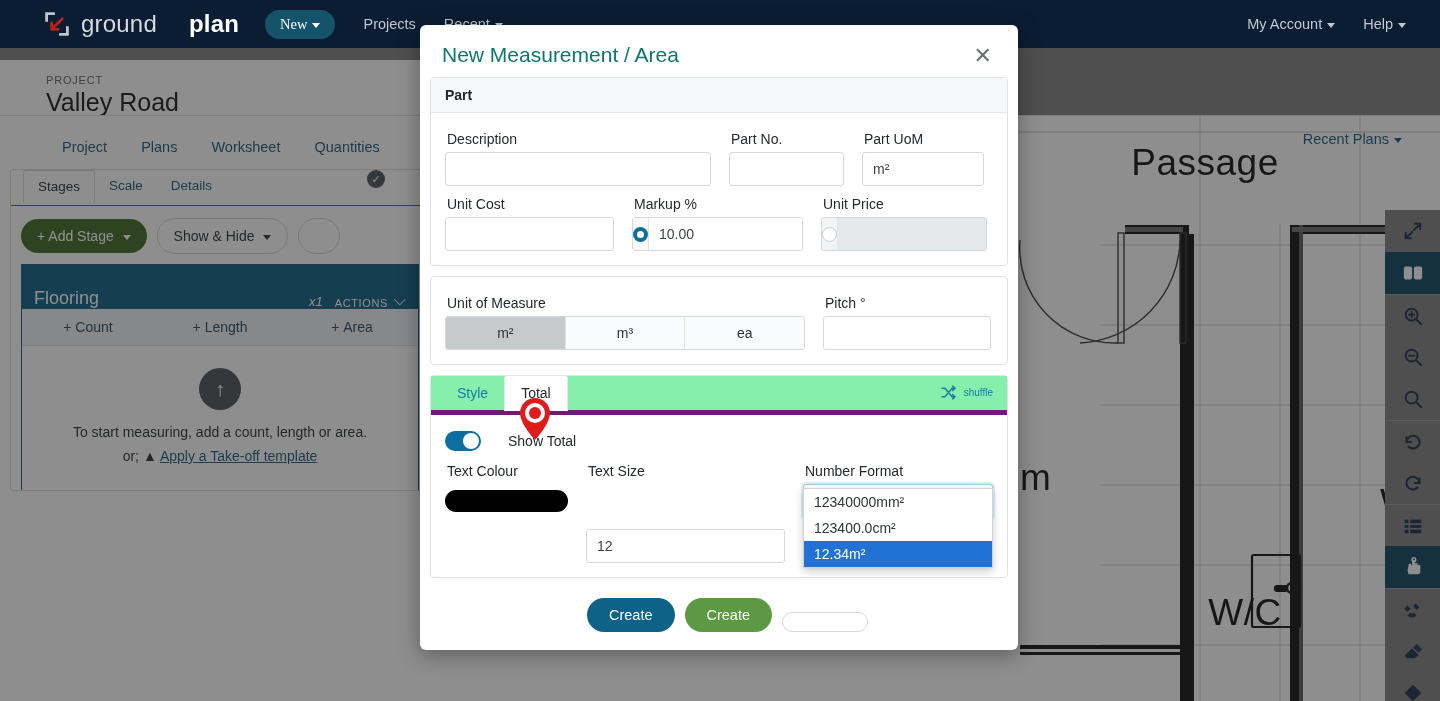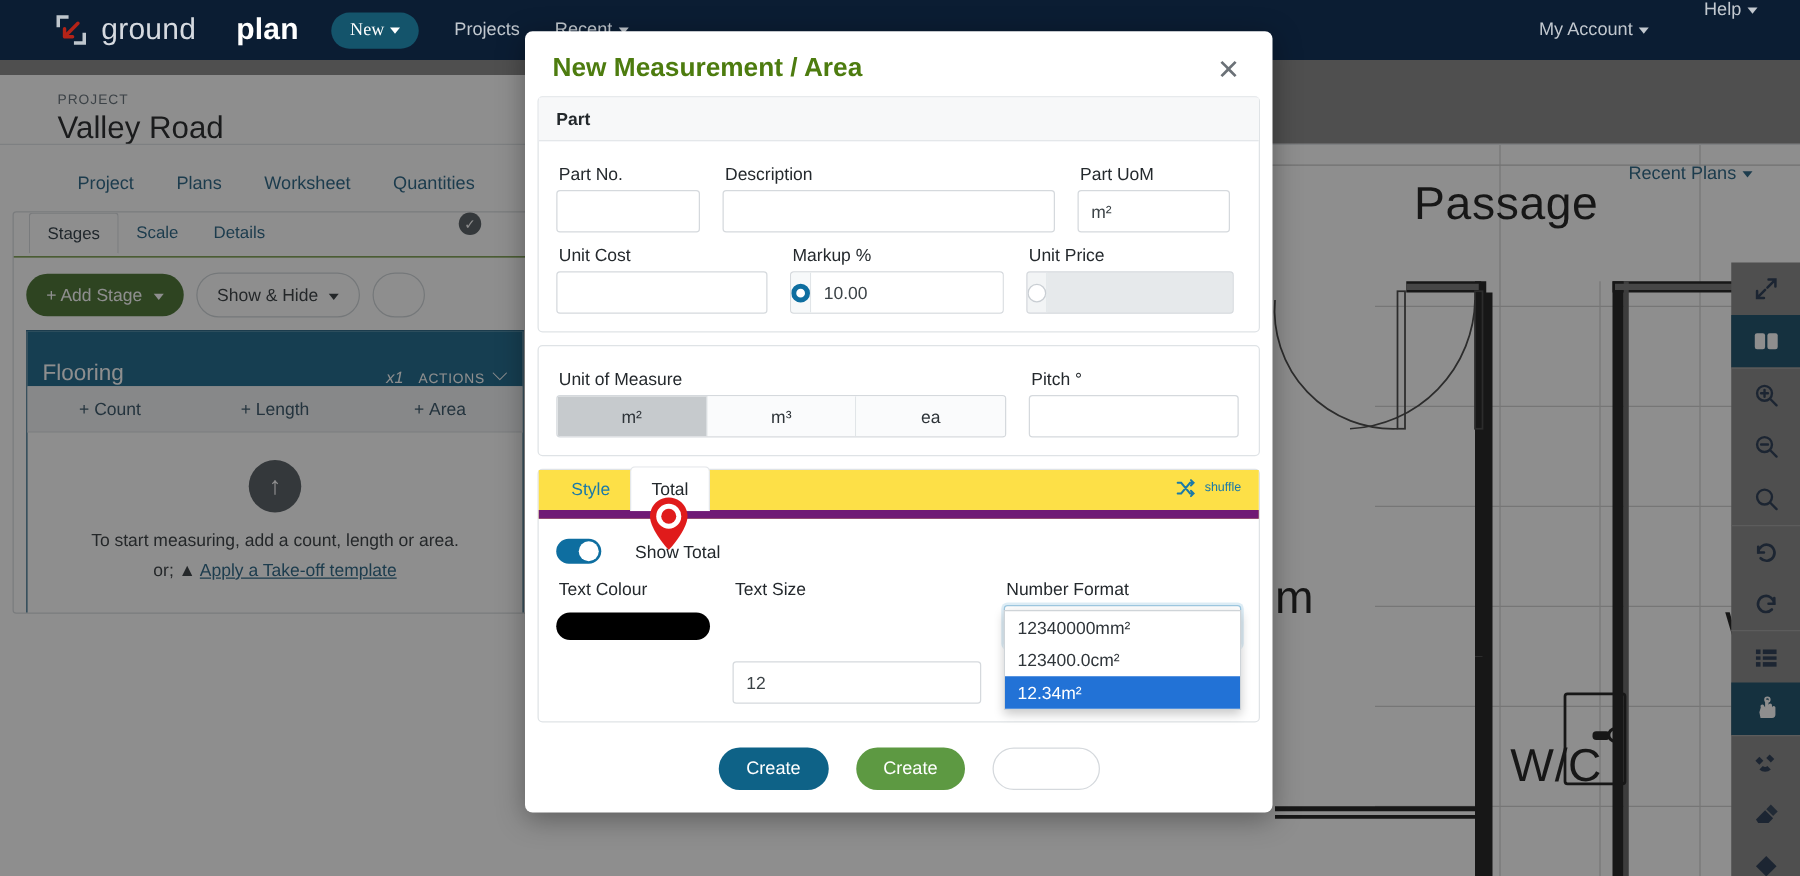--- a/index.html
+++ b/index.html
@@ -88,21 +88,21 @@
   #overlay { position:absolute; inset:0; background:rgba(30,30,30,0.5); z-index:30;}
 
   
   #modal {
     position:absolute; left:420px; top:25px; width:598px;
     background:#ffffff; border-radius:6px; z-index:50;
     box-shadow:0 5px 22px rgba(0,0,0,.35);
     font-size:14px; color:#23282c;
   }
   .modal-head { display:flex; align-items:flex-start; padding:18px 22px 8px 22px;}
-  .modal-title { font-size:21px; color:#4d7c0f; font-weight:700; flex:1;}
+  .modal-title { font-size:21px; color:#0f766e; font-weight:400; flex:1;}
   .modal-close { font-size:22px; color:#6b7177; cursor:pointer; line-height:1; padding:2px 4px;}
 
   .card { margin:0 10px 10px 10px; border:1px solid #dfe3e6; border-radius:4px;}
   .card-head { background:#f7f8f9; border-bottom:1px solid #e4e7ea; padding:9px 14px; font-weight:700; font-size:14px;}
   .card-body { padding:8px 14px 14px 14px;}
 
   .row { display:flex; }
   .fld { display:flex; flex-direction:column; }
   .fld label { font-size:14px; color:#24292d; margin:10px 0 5px 2px;}
   .ctl {
@@ -129,21 +129,21 @@
   .seg { display:flex; border:1px solid #d5d9dd; border-radius:3px; overflow:hidden; height:34px;}
   .seg .segbtn {
     flex:1; display:flex; align-items:center; justify-content:center;
     background:#fafbfc; font-size:14px; color:#2d3338; cursor:pointer;
     border-right:1px solid #e1e5e8;
   }
   .seg .segbtn:last-child { border-right:none; }
   .seg .segbtn.active { background:#c6cacd; }
 
   
-  .tabsbar { display:flex; align-items:flex-end; background:#fde047; border-bottom:7px solid #701a75; height:39px; padding:0 10px; position:relative;}
+  .tabsbar { display:flex; align-items:flex-end; background:#86efac; border-bottom:5px solid #701a75; height:39px; padding:0 10px; position:relative;}
   .tabitem { font-size:14px; color:#1b7aa8; padding:9px 16px; cursor:pointer;}
   .tabitem.active { background:#fff; color:#23282c; border:1px solid #e4e7ea; border-bottom:1px solid #fff; border-radius:4px 4px 0 0; margin-bottom:-1px;}
   .shuffle { margin-left:auto; color:#1b7aa8; font-size:10px; display:flex; align-items:center; gap:7px; padding:9px 4px; cursor:pointer;}
 
   .toggle-row { display:flex; align-items:center; gap:27px; padding:4px 0 2px 0;}
   .toggle { width:36px; height:20px; border-radius:10px; background:#0e6ea0; position:relative; cursor:pointer;}
   .toggle .knob { position:absolute; right:2px; top:2px; width:16px; height:16px; border-radius:50%; background:#fff;}
 
   .swatch { height:22px; border-radius:11px; background:#000; }
 
@@ -155,21 +155,21 @@
     box-shadow:0 0 0 2px rgba(120,185,220,.25); cursor:pointer;
   }
   .selbox .chev { margin-left:auto; color:#3d454b;}
   .seloptions {
     position:absolute; left:0; right:0; top:35px; background:#fff;
     border:1px solid #cfd4d8; box-shadow:0 3px 8px rgba(0,0,0,.22); z-index:60;
   }
   .selopt { padding:4px 10px; font-size:14px; color:#2f353a; cursor:pointer; line-height:18px;}
   .selopt.sel { background:#2272d6; color:#fff; }
 
-  .modal-foot { display:flex; justify-content:center; gap:22px; padding:10px 0 18px 17px; position:relative;}
+  .modal-foot { display:flex; justify-content:center; gap:10px; padding:10px 0 18px 17px; position:relative;align-items:flex-end;}
   .btn { border:none; border-radius:17px; font-size:14.5px; padding:9px 22px; cursor:pointer; color:#fff;}
   .btn-primary { background:#0e6287; }
   .btn-green { background:#5d9942; }
   .btn-ghost { background:#fff; border:1px solid #d5d9dd; color:#3c4347; }
 
   
   #pin { position:absolute; left:516px; top:396px; z-index:70; }
 
   .plantext { font-family:"Liberation Sans", sans-serif; fill:#111; }
 </style>
@@ -400,43 +400,43 @@
       <path d="M9 9h10v10" stroke="#b42318" stroke-width="0" fill="none"></path>
     </svg>
     <div class="brand-text"><span>ground</span><b>plan</b></div>
   </div>
   <div class="nav-new">
     <span>New</span><span class="caret"></span>
   </div>
   <div class="nav-item"><span>Projects</span></div>
   <div class="nav-item"><span>Recent</span><span class="caret"></span></div>
   <div class="nav-right">
-    <div class="nav-item" style="margin:16px"><span>My Account</span><span class="caret"></span></div>
+    <div class="nav-item" style="margin:0"><span>My Account</span><span class="caret"></span></div>
     <div class="nav-item" style="margin:0"><span>Help</span><span class="caret"></span></div>
   </div>
 </div>
 
 <div id="overlay"></div>
 
 <div id="modal">
   <div class="modal-head">
     <div class="modal-title">New Measurement / Area</div>
     <div class="modal-close">✕</div>
   </div>
 
   <div class="card">
     <div class="card-head">Part</div>
     <div class="card-body">
       <div class="row" style="gap:18px;">
+        <div class="fld" style="width:266px;">
+          <label>Description</label>
+          <input class="ctl" value="" style="">
+        </div>
         <div class="fld" style="width:115px;">
           <label>Part No.</label>
-          <input class="ctl" value="" style="">
-        </div>
-        <div class="fld" style="width:266px;">
-          <label>Description</label>
           <input class="ctl" value="" style="">
         </div>
         <div class="fld" style="width:122px;">
           <label>Part UoM</label>
           <input class="ctl" value="m²" style="">
         </div>
       </div>
 
       <div class="row" style="gap:18px;">
         <div class="fld" style="width:169px;">

